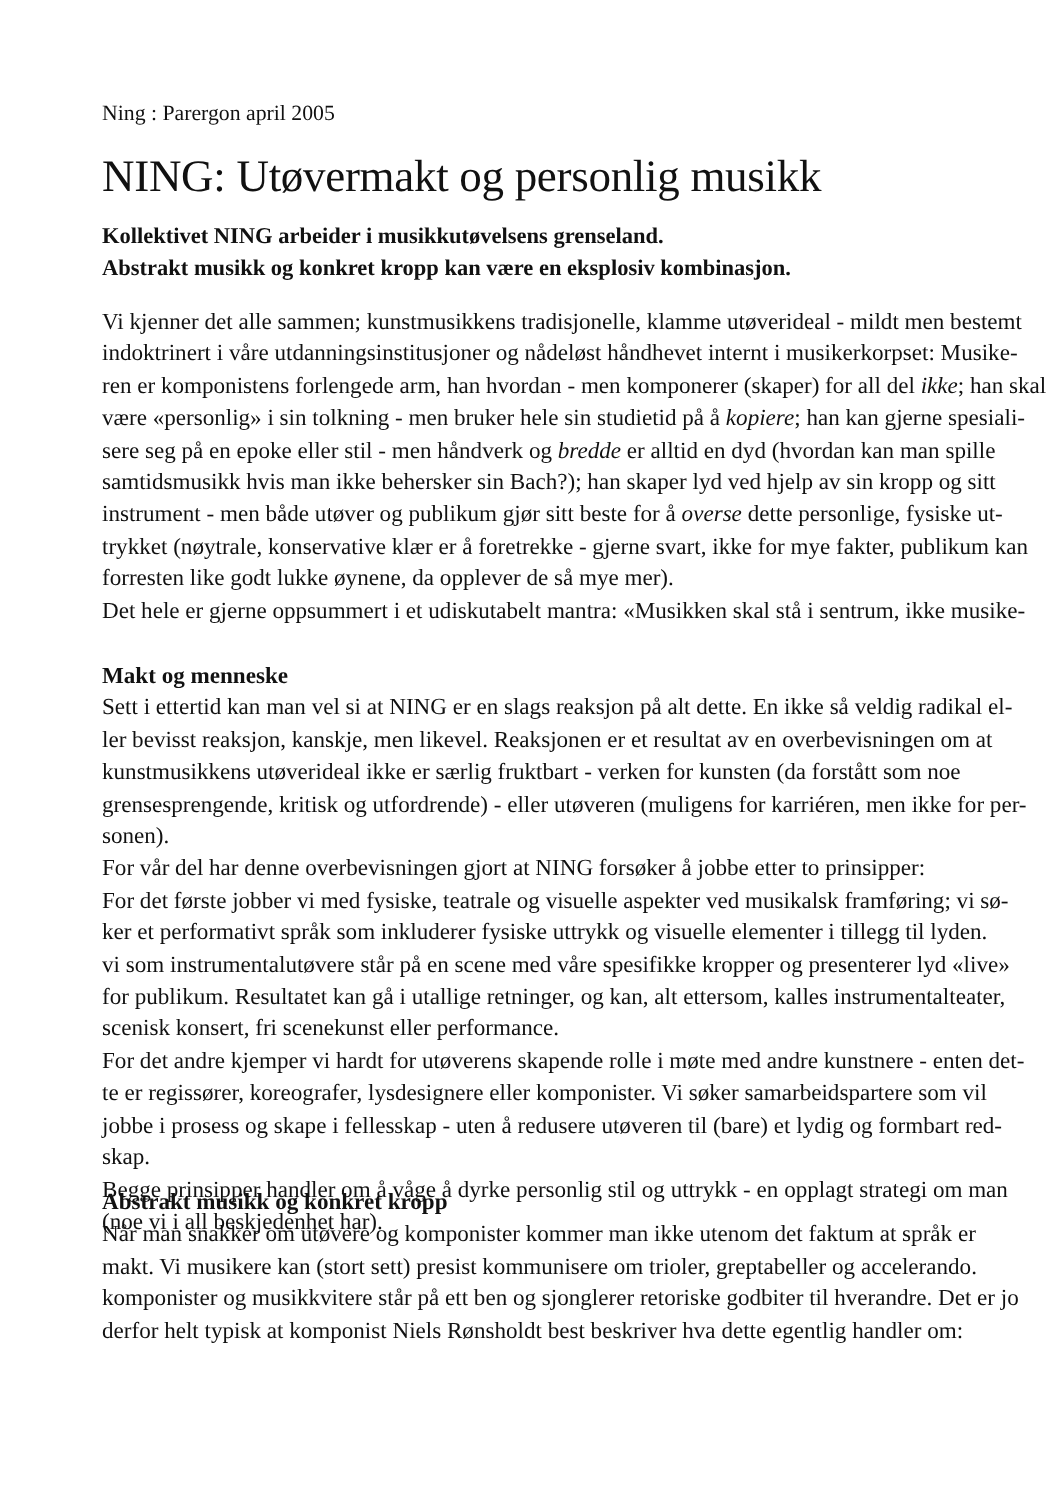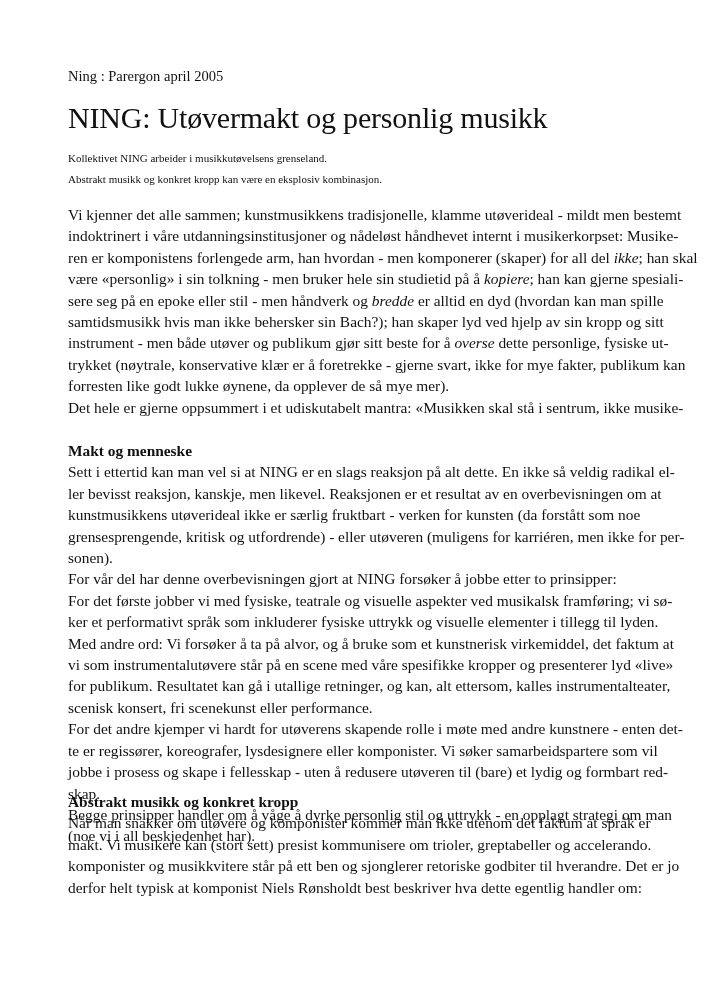--- a/index.html
+++ b/index.html
@@ -1,21 +1,21 @@
 <!DOCTYPE html>
 <html><head>
 <meta charset="utf-8">
 <style>
   html, body { margin: 0; padding: 0; background: #ffffff; }
   body { width: 707px; height: 1000px; position: relative; overflow: hidden;
          font-family: "Liberation Serif", "DejaVu Serif", serif; color: #111; }
   .page { position: absolute; left: 68px; top: 0; width: 600px; }
   .header { position: absolute; top: 68px; font-size: 14.5px; white-space: nowrap; }
   .title { position: absolute; top: 101px; font-size: 30px; white-space: nowrap; letter-spacing: -0.2px; }
-  .lede { position: absolute; top: 148px; font-size: 11px; font-weight: normal; line-height: 21px; }
+  .lede { position: absolute; top: 148px; font-size: 15px; font-weight: bold; line-height: 21px; }
   .lede div, .block div { white-space: nowrap; }
   .block { position: absolute; font-size: 15.4px; line-height: 21.4px; }
   .sec-head { font-weight: bold; }
   em { font-style: italic; }
 </style>
 </head>
 <body>
 
 <div class="page">
   <div class="header">Ning : Parergon april 2005</div>
@@ -43,21 +43,20 @@
     <div class="sec-head">Makt og menneske</div>
     <div id="s1">
         <div>Sett i ettertid kan man vel si at NING er en slags reaksjon på alt dette. En ikke så veldig radikal el-</div>
         <div>ler bevisst reaksjon, kanskje, men likevel. Reaksjonen er et resultat av en overbevisningen om at</div>
         <div>kunstmusikkens utøverideal ikke er særlig fruktbart - verken for kunsten (da forstått som noe</div>
         <div>grensesprengende, kritisk og utfordrende) - eller utøveren (muligens for karriéren, men ikke for per-</div>
         <div>sonen).</div>
         <div>For vår del har denne overbevisningen gjort at NING forsøker å jobbe etter to prinsipper:</div>
         <div>For det første jobber vi med fysiske, teatrale og visuelle aspekter ved musikalsk framføring; vi sø-</div>
         <div>ker et performativt språk som inkluderer fysiske uttrykk og visuelle elementer i tillegg til lyden.</div>
-        <div>Med andre ord: Vi forsøker å ta på alvor, og å bruke som et kunstnerisk virkemiddel, det faktum at</div>
         <div>vi som instrumentalutøvere står på en scene med våre spesifikke kropper og presenterer lyd «live»</div>
         <div>for publikum. Resultatet kan gå i utallige retninger, og kan, alt ettersom, kalles instrumentalteater,</div>
         <div>scenisk konsert, fri scenekunst eller performance.</div>
         <div>For det andre kjemper vi hardt for utøverens skapende rolle i møte med andre kunstnere - enten det-</div>
         <div>te er regissører, koreografer, lysdesignere eller komponister. Vi søker samarbeidspartere som vil</div>
         <div>jobbe i prosess og skape i fellesskap - uten å redusere utøveren til (bare) et lydig og formbart red-</div>
         <div>skap.</div>
         <div>Begge prinsipper handler om å våge å dyrke personlig stil og uttrykk - en opplagt strategi om man</div>
         <div>(noe vi i all beskjedenhet har).</div>
       </div>

